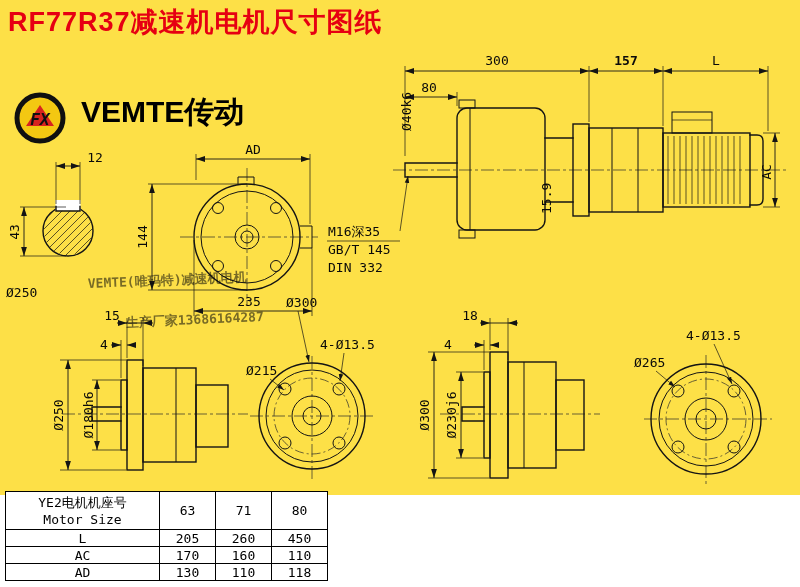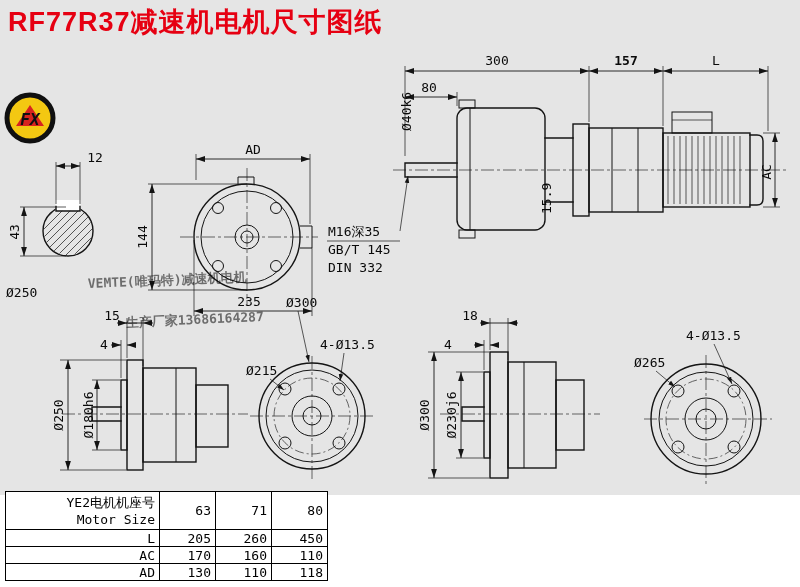--- a/index.html
+++ b/index.html
@@ -1,53 +1,54 @@
 <!DOCTYPE html>
 <html><head>
 <meta charset="utf-8">
 <style>
   *{margin:0;padding:0;box-sizing:border-box}
   html,body{width:800px;height:587px;background:#fff;overflow:hidden}
   body{font-family:"DejaVu Sans Mono","Liberation Sans",sans-serif}
-  .canvas{position:relative;width:800px;height:495px;background:#e5e5e5}
+  .canvas{position:relative;width:800px;height:495px;background:#fde047}
   .title{position:absolute;left:8px;top:4px;font-family:"Liberation Sans",sans-serif;
          font-size:27px;font-weight:bold;color:#e60012;letter-spacing:1px;white-space:nowrap}
-  .logo{position:absolute;left:4px;top:92px;display:flex;gap:15px}
+  .logo{position:absolute;left:14px;top:92px;display:flex;gap:15px}
   .brand{font-family:"Liberation Sans",sans-serif;font-size:30px;font-weight:bold;color:#000}
   svg.drawing{position:absolute;left:0;top:0}
   
   .ln{fill:none;stroke:#141414;stroke-width:1.4;stroke-linecap:square}
   .md{fill:none;stroke:#141414;stroke-width:1}
   .thin{fill:none;stroke:#141414;stroke-width:0.7}
   .dim{fill:none;stroke:#141414;stroke-width:0.9}
   .cl{fill:none;stroke:#2a2a2a;stroke-width:0.7;stroke-dasharray:13 3 3 3}
   .bc{fill:none;stroke:#2a2a2a;stroke-width:0.7;stroke-dasharray:9 3 2 3}
   svg.drawing text{font-family:"DejaVu Sans Mono","Liberation Sans",sans-serif;font-size:13px;fill:#0a0a0a}
   .t9{font-size:9px}.t11{font-size:11px}.bold{font-weight:bold}
   .wm{font-family:"Liberation Sans",sans-serif;font-weight:bold;font-size:33px;fill:#e0514a;opacity:0.55}
   
   .size-table{position:absolute;left:5px;top:491px;border-collapse:collapse;font-size:13px;
-              color:#000;text-align:right;background:#fff}
+              color:#000;text-align:center;background:#fff}
   .size-table td{border:1px solid #000;padding:0 4px;height:17px;min-width:56px}
   .size-table td.label-cell{width:154px}
   .size-table tr.head td{height:38px}
 </style>
 </head>
 <body>
 
 <div class="canvas">
 
   <div class="title">RF77R37减速机电机尺寸图纸</div>
 
   <div class="logo">
     <svg width="52" height="52" viewBox="0 0 52 52">
       <circle cx="26" cy="26" r="23" fill="#f3c812" stroke="#101010" stroke-width="5"></circle>
       <path d="M12 34 L40 34 L26 13 Z" fill="#d8231f"></path>
       <text x="26" y="33" text-anchor="middle" font-size="16" font-weight="bold" font-style="italic" fill="#101010">FX</text>
     </svg>
+    <div class="brand">VEMTE传动</div>
   </div>
 
   <svg class="drawing" width="800" height="587" viewBox="0 0 800 587">
     <defs>
       <marker id="arr" viewBox="0 0 10 8" refX="10" refY="4" markerWidth="10" markerHeight="8" orient="auto-start-reverse">
         <path d="M0 0.8 L10 4 L0 7.2 Z" fill="#141414"></path>
       </marker>
       <clipPath id="shaftclip">
           <circle cx="68" cy="231" r="24.2"></circle>
         </clipPath>

